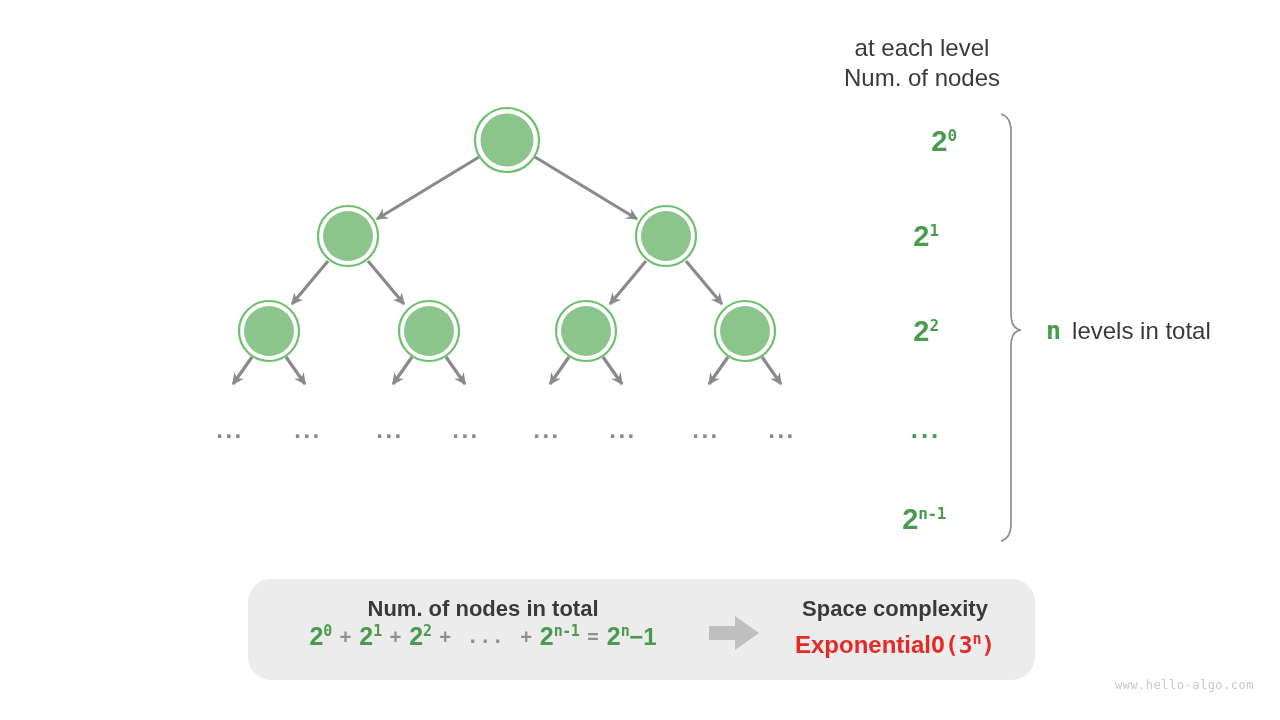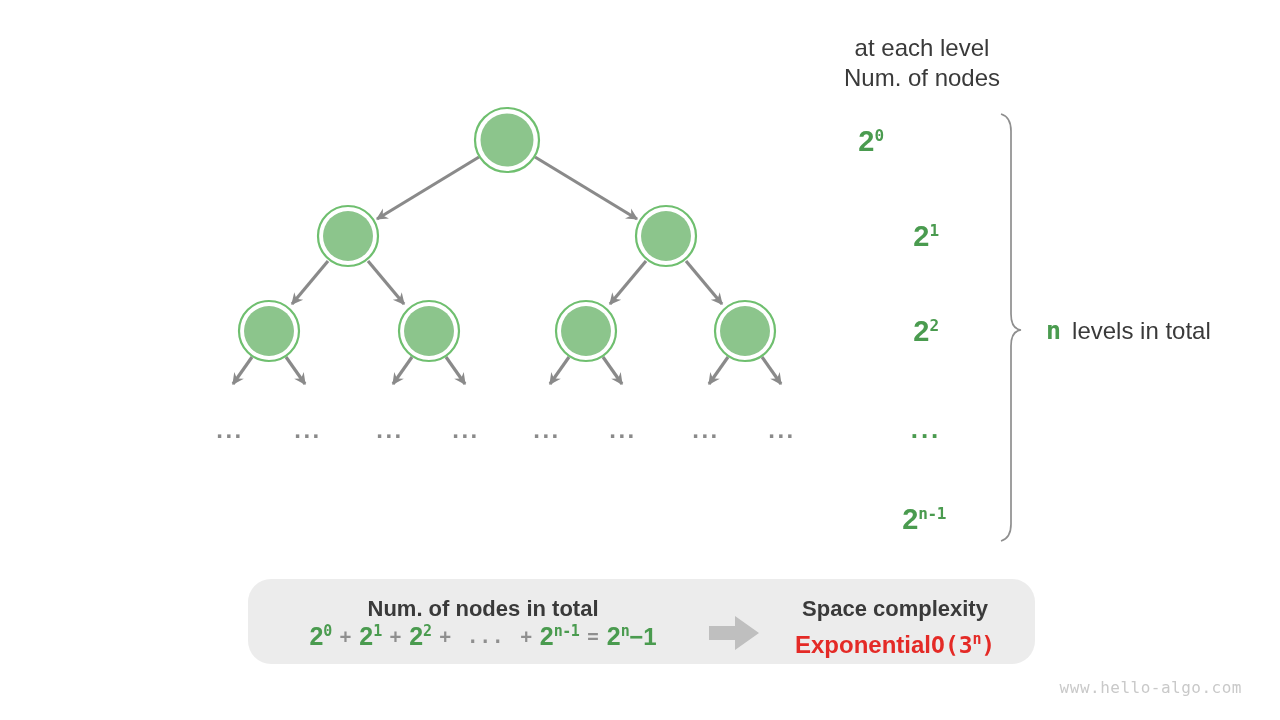--- a/index.html
+++ b/index.html
@@ -36,41 +36,41 @@
         position:relative;top:-10px;letter-spacing:-0.5px;}
   .lvl-dots{font-size:26px;letter-spacing:3px;font-weight:700;color:var(--green-text);}
 
   .tdots{transform:translateX(-50%);font-size:24px;font-weight:700;letter-spacing:2.5px;
          color:#8A8A8A;line-height:20px;}
 
   .note{left:1046px;top:330px;transform:translateY(-50%);font-size:24px;color:var(--dark);white-space:nowrap;}
   .note .n{color:var(--green-text);font-weight:700;font-family:"DejaVu Sans Mono",monospace;
            font-size:25px;margin-right:11px;}
 
-  .box{left:248px;top:579px;width:787px;height:85px;background:var(--box-bg);border-radius:23px;}
+  .box{left:248px;top:579px;width:787px;height:101px;background:var(--box-bg);border-radius:23px;}
   .box-col{position:absolute;text-align:center;}
   .bc-left{left:30px;top:17px;width:410px;}
   .bc-right{left:517px;top:17px;width:260px;}
   .box-title{font-size:22px;font-weight:700;color:var(--dark);line-height:26px;white-space:nowrap;}
   .formula{white-space:nowrap;line-height:28px;}
   .pow{color:var(--green-text);font-weight:700;}
   .pbase{font-size:25px;}
   .pexp{font-family:"DejaVu Sans Mono",monospace;font-size:15px;font-weight:700;
         position:relative;top:-9px;letter-spacing:-0.5px;}
   .ptail{font-size:24px;}
   .op{font-family:"DejaVu Sans Mono",monospace;color:var(--gray-op);font-size:19px;
       font-weight:700;margin:0 8px;position:relative;top:-2px;}
   .op.dots{letter-spacing:1px;}
   .cx-line{margin-top:9px;white-space:nowrap;color:var(--red);font-weight:700;line-height:28px;}
   .cx-word{font-size:24px;}
   .cx-o{font-family:"DejaVu Sans Mono",monospace;font-size:23px;}
   .big-arrow{position:absolute;left:459px;top:37px;}
   .big-arrow polygon{fill:var(--arrow-big);}
 
-  .wm{right:38px;top:678px;font-family:"DejaVu Sans Mono",monospace;font-size:16px;
+  .wm{right:26px;top:678px;font-family:"DejaVu Sans Mono",monospace;font-size:12px;
       color:var(--watermark);letter-spacing:0.5px;}
 </style>
 </head>
 <body>
 
 <div class="canvas">
 
   <svg class="graphics" width="1280" height="720" viewBox="0 0 1280 720">
     <defs>
       <marker id="ah" viewBox="0 0 12 12" refX="10" refY="6" markerWidth="14" markerHeight="14" markerUnits="userSpaceOnUse" orient="auto-start-reverse">
@@ -127,21 +127,21 @@
     </g>
 
     <path class="brace-path" d="M1001,114 Q1011,117 1011,131 L1011,314 Q1011,329 1021,330 Q1011,331 1011,346 L1011,524 Q1011,538 1001,541"></path>
   </svg>
 
   <div class="abs hdr">
     <div>at each level</div>
     <div>Num. of nodes</div>
   </div>
 
-  <div class="abs lvl" style="left:871px;top:141px">
+  <div class="abs lvl" style="left:944px;top:141px">
     <span class="b">2</span><span class="msup">0</span>
   </div>
   <div class="abs lvl" style="left:926px;top:236px">
     <span class="b">2</span><span class="msup">1</span>
   </div>
   <div class="abs lvl" style="left:926px;top:331px">
     <span class="b">2</span><span class="msup">2</span>
   </div>
   <div class="abs lvl lvl-dots" style="left:926px;top:429px">...</div>
   <div class="abs lvl" style="left:924px;top:519px">

